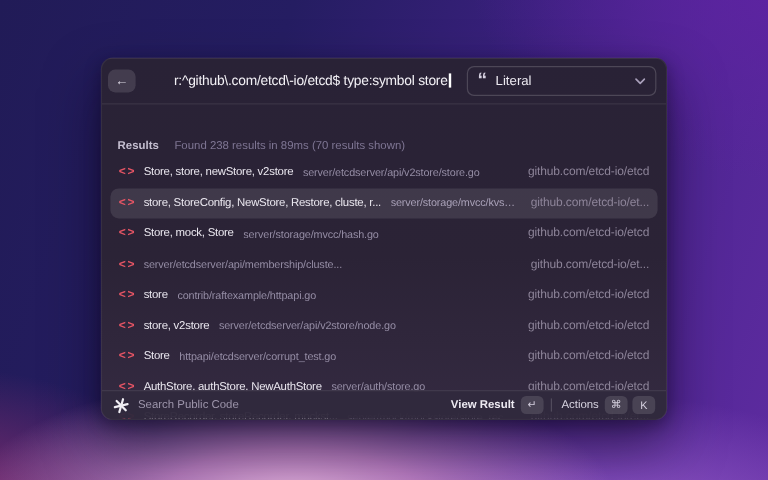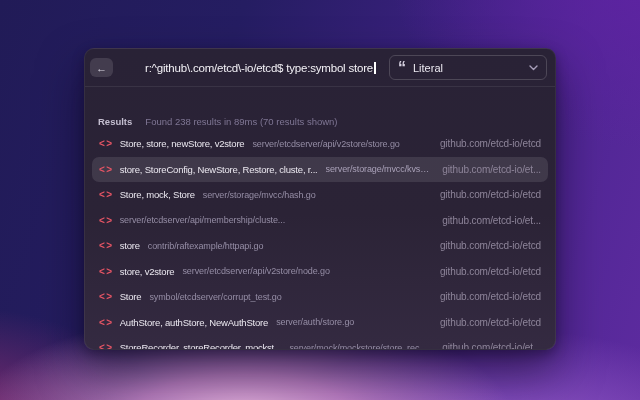--- a/index.html
+++ b/index.html
@@ -132,35 +132,53 @@
       <div class="row">
         <span class="code-icon">&lt;&gt;</span>
         <span class="row-title">store, v2store</span>
         <span class="row-path">server/etcdserver/api/v2store/node.go</span>
         <span class="row-repo">github.com/etcd-io/etcd</span>
       </div>
 
       <div class="row">
         <span class="code-icon">&lt;&gt;</span>
         <span class="row-title">Store</span>
-        <span class="row-path">symbol/etcdserver/corrupt_test.go</span>
+        <span class="row-path">httpapi/etcdserver/corrupt_test.go</span>
         <span class="row-repo">github.com/etcd-io/etcd</span>
       </div>
 
       <div class="row">
         <span class="code-icon">&lt;&gt;</span>
         <span class="row-title">AuthStore, authStore, NewAuthStore</span>
         <span class="row-path">server/auth/store.go</span>
         <span class="row-repo">github.com/etcd-io/etcd</span>
       </div>
 
       <div class="row">
         <span class="code-icon">&lt;&gt;</span>
         <span class="row-title">StoreRecorder, storeRecorder, mockst...</span>
         <span class="row-path">server/mock/mockstore/store_recorder.go</span>
         <span class="row-repo">github.com/etcd-io/et...</span>
       </div>
 
     </div>
 
+    <div class="footer">
+      <span class="sg-icon">
+        <svg width="14" height="14" viewBox="0 0 24 24">
+          <g stroke="#f0eef4" stroke-width="3.2" stroke-linecap="round" fill="none" transform="rotate(16 12 12)">
+            <path d="M12 2.5 L12 21.5"></path>
+            <path d="M3.9 7.4 L20.1 16.6"></path>
+            <path d="M20.1 7.4 L3.9 16.6"></path>
+          </g>
+        </svg>
+      </span>
+      <span class="footer-app">Search Public Code</span>
+      <span class="footer-action">View Result</span>
+      <span class="key">↵</span>
+      <span class="footer-sep"></span>
+      <span class="footer-action secondary">Actions</span>
+      <span class="key">⌘</span>
+      <span class="key">K</span>
+    </div>
   </div>
 
 </div>
 
 </body></html>

